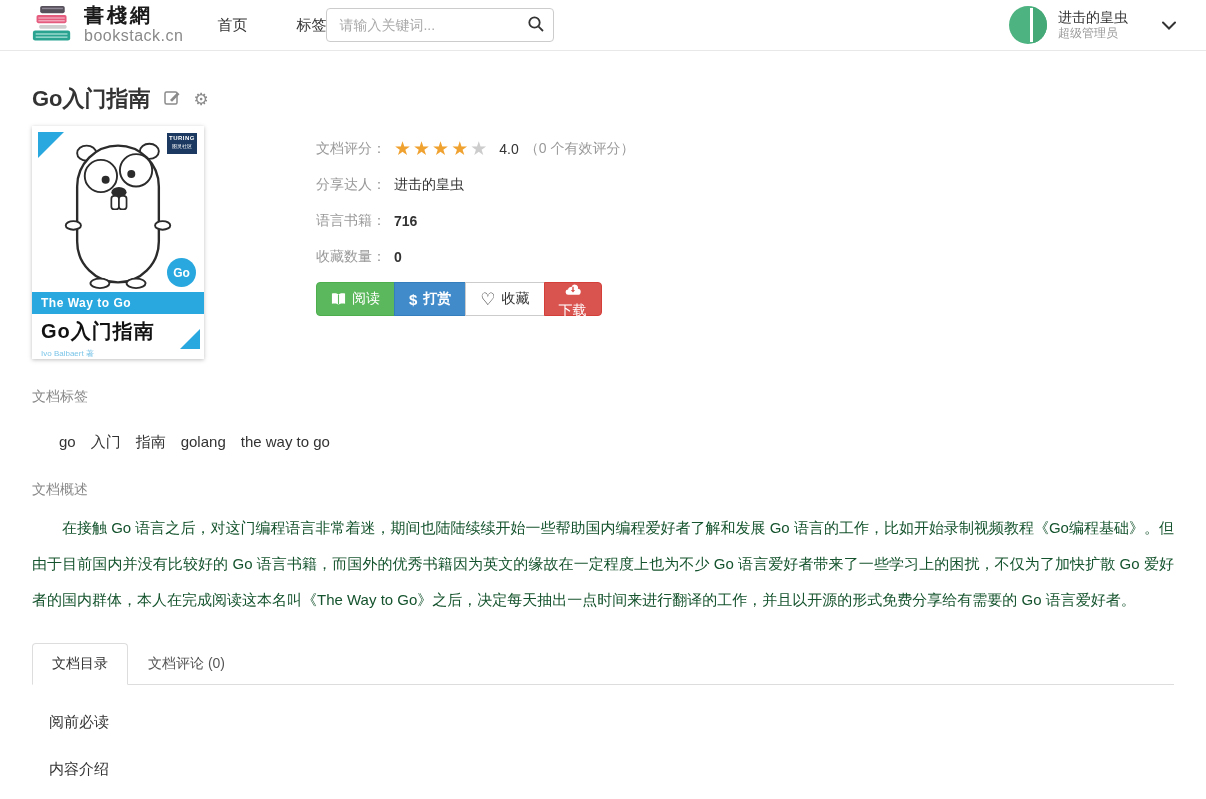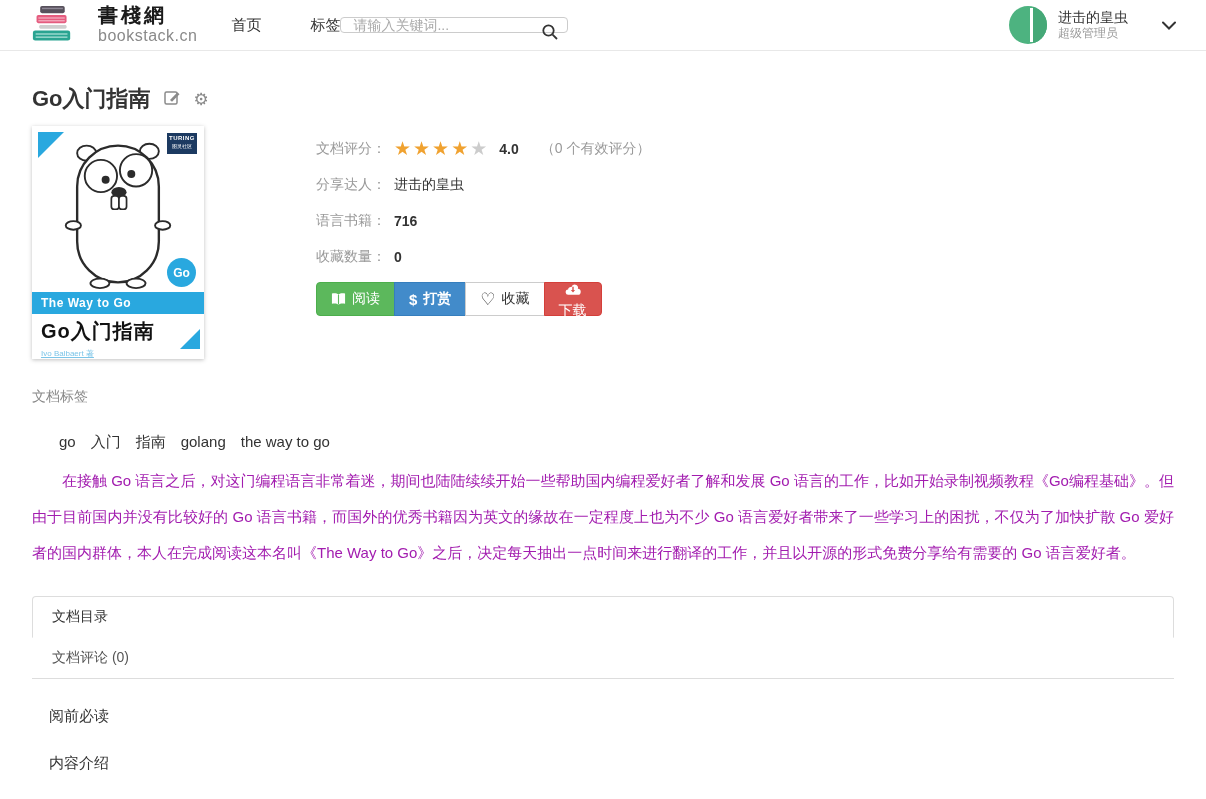--- a/index.html
+++ b/index.html
@@ -2,29 +2,29 @@
 <html><head>
 <meta charset="utf-8">
 <style>
   * { margin:0; padding:0; box-sizing:border-box; }
   html,body { width:1206px; height:799px; overflow:hidden; background:#fff;
     font-family:"Liberation Sans","DejaVu Sans",sans-serif; color:#333; }
 
   
   .navbar { height:51px; display:flex; align-items:center; padding:0 30px;
     border-bottom:1px solid #e8e8e8; background:#fff; }
-  .brand { display:flex; align-items:center; gap:24px; margin-right:34px; cursor:pointer; }
+  .brand { display:flex; align-items:center; gap:10px; margin-right:34px; cursor:pointer; }
   .brand-text { display:flex; flex-direction:column; line-height:1.15; }
   .brand-title { font-family:"DejaVu Serif","Liberation Serif",serif; font-weight:bold;
     font-size:20px; color:#1a1a1a; letter-spacing:3px; }
   .brand-sub { font-size:16px; color:#8a8a8a; letter-spacing:0.5px; }
   .nav-links { display:flex; gap:49px; }
   .nav-link { font-size:15px; color:#333; text-decoration:none; cursor:pointer; }
   .search-wrap { position:relative; width:228px; }
-  .search-input { width:100%; height:16px; border:1px solid #ccc; border-radius:4px;
+  .search-input { width:100%; height:34px; border:1px solid #ccc; border-radius:4px;
     padding:0 36px 0 12px; font-size:14px; color:#555; outline:none;
     font-family:"Liberation Sans","DejaVu Sans",sans-serif; }
   .search-input::placeholder { color:#aaa; }
   .search-btn { position:absolute; right:8px; top:7px; width:20px; height:20px;
     border:none; background:transparent; cursor:pointer; padding:0; }
   .nav-right { margin-left:auto; display:flex; align-items:center; cursor:pointer; }
   .avatar { width:38px; height:38px; border-radius:50%; background:#4db380;
     position:relative; overflow:hidden; flex:0 0 auto; }
   .avatar::after { content:""; position:absolute; left:56%; top:5%; bottom:5%;
     width:3px; background:#fff; }
@@ -56,33 +56,33 @@
   .cover-badge .b2 { font-size:5px; display:block; }
   .gopher { position:absolute; left:26px; top:12px; }
   .go-circle { position:absolute; right:8px; top:132px; width:29px; height:29px;
     border-radius:50%; background:#29a8df; color:#fff; font-weight:bold; font-size:12px;
     display:flex; align-items:center; justify-content:center; }
   .cover-band { position:absolute; left:0; right:0; top:166px; height:22px;
     background:#29a8df; color:#fff; font-weight:bold; font-size:12px;
     display:flex; align-items:center; padding-left:9px; letter-spacing:0.5px; }
   .cover-title { position:absolute; left:9px; top:192px; font-size:20px; font-weight:bold;
     color:#111; letter-spacing:1px; }
-  .cover-author { position:absolute; left:9px; top:222px; font-size:8px; color:#7cc5e8;text-decoration:underline; }
+  .cover-author { position:absolute; left:9px; top:222px; font-size:8px; color:#7cc5e8; }
   .cover-trans  { position:absolute; left:9px; top:232px; font-size:7px; color:#7cc5e8; }
 
   
   .stats { margin-left:112px; padding-top:12px; }
   .stat-row { display:flex; align-items:center; height:21px; margin-bottom:15px; font-size:14px; }
   .stat-label { color:#999; margin-right:8px; }
   .stat-value { color:#333; }
   .stat-value.bold { font-weight:bold; }
   .stars { display:flex; margin-right:10px; cursor:pointer; }
   .star { font-size:19px; color:#ccc; margin-right:2px; line-height:1; }
   .star.filled { color:#f0a230; }
-  .rating-num { font-weight:bold; margin-right:22px; }
+  .rating-num { font-weight:normal; margin-right:6px; }
   .rating-note { color:#999; }
 
   
   .btn-group { display:flex; margin-top:14px; }
   .btn { height:34px; padding:0 14px; font-size:14px; border:1px solid; cursor:pointer;
     display:flex; align-items:center; gap:6px; background:#fff;
     font-family:"Liberation Sans","DejaVu Sans",sans-serif; }
   .btn:first-child { border-radius:4px 0 0 4px; }
   .btn:last-child { border-radius:0 4px 4px 0;flex-direction:column; }
   .btn + .btn { margin-left:-1px; }
@@ -90,25 +90,25 @@
   .btn.blue  { background:#428bca; border-color:#357ebd; color:#fff; font-weight:bold; }
   .btn.plain { background:#fff; border-color:#ccc; color:#333; }
   .btn.red   { background:#d9534f; border-color:#d43f3a; color:#fff; }
   .heart-glyph { font-size:17px; line-height:1; }
   .dollar-glyph { font-weight:bold; font-size:15px; }
 
   
   .section-heading { color:#888; font-size:14px; margin-top:29px; }
   .tags-row { margin:27px 0 0 27px; display:flex; gap:15px; font-size:15px; }
   .tag { color:#333; cursor:pointer; }
-  .overview-text { margin-top:11px; font-size:15px; color:#a21caf; line-height:36px;
+  .overview-text { margin-top:11px; font-size:15px; color:#14532d; line-height:36px;
     text-indent:2em; text-align:justify; }
 
   
-  .tabs { margin-top:25px; display:flex; border-bottom:1px solid #ddd;flex-direction:column; }
+  .tabs { margin-top:25px; display:flex; border-bottom:1px solid #ddd; }
   .tab { padding:11px 19px; font-size:14px; color:#555; cursor:pointer;
     margin-bottom:-1px; border:1px solid transparent; }
   .tab.active { background:#fff; border-color:#ddd; border-bottom-color:#fff;
     border-radius:4px 4px 0 0; color:#333; }
 
   
   .toc { list-style:none; padding-left:17px; }
   .toc li { margin-top:28px; font-size:15px; color:#333; cursor:pointer; }
 </style>
 </head>
@@ -279,20 +279,21 @@
   <div class="section-heading">文档标签</div>
   <div class="tags-row">
 
   <a class="tag">go</a>
       <a class="tag">入门</a>
       <a class="tag">指南</a>
       <a class="tag">golang</a>
       <a class="tag">the way to go</a>
     </div>
 
+  <div class="section-heading">文档概述</div>
   <p class="overview-text">在接触 Go 语言之后，对这门编程语言非常着迷，期间也陆陆续续开始一些帮助国内编程爱好者了解和发展 Go 语言的工作，比如开始录制视频教程《Go编程基础》。但由于目前国内并没有比较好的 Go 语言书籍，而国外的优秀书籍因为英文的缘故在一定程度上也为不少 Go 语言爱好者带来了一些学习上的困扰，不仅为了加快扩散 Go 爱好者的国内群体，本人在完成阅读这本名叫《The Way to Go》之后，决定每天抽出一点时间来进行翻译的工作，并且以开源的形式免费分享给有需要的 Go 语言爱好者。</p>
 
   <div class="tabs">
 
   <a class="tab active">文档目录</a>
       <a class="tab">文档评论 (0)</a>
     </div>
 
   <ul class="toc">
 

